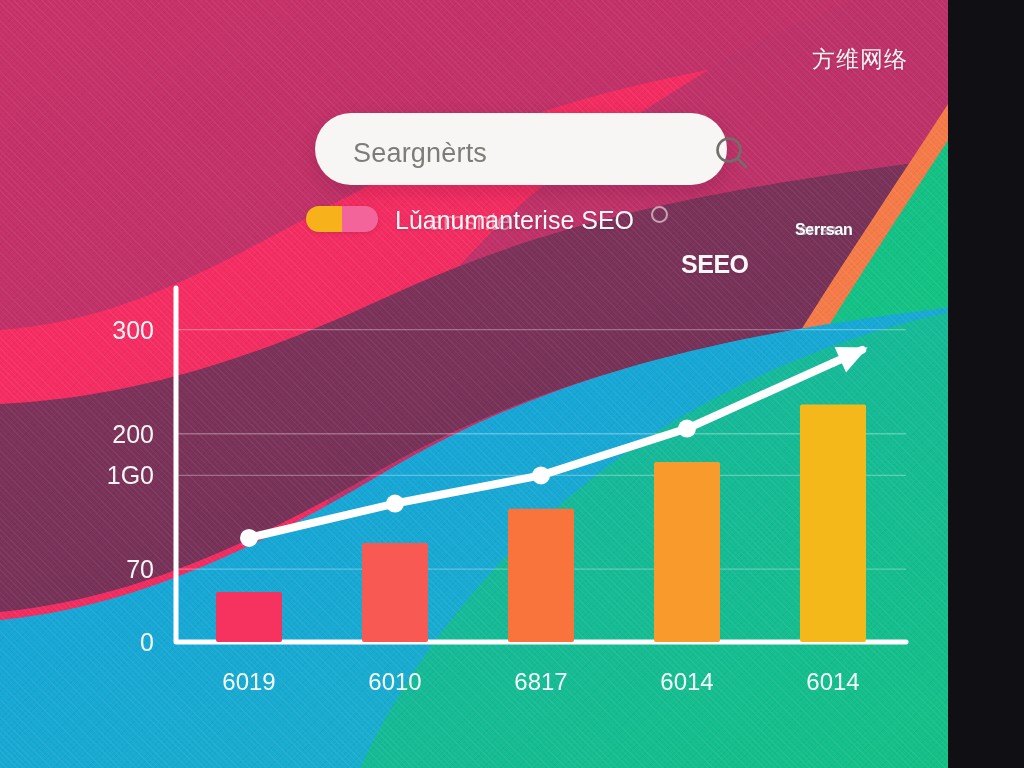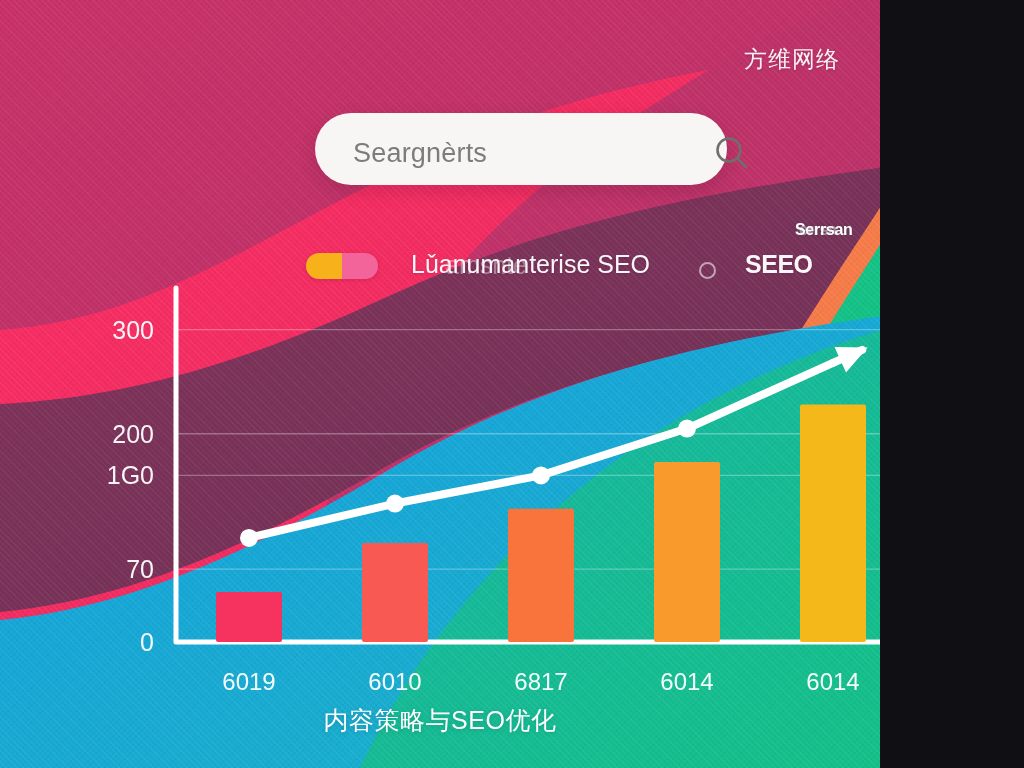--- a/index.html
+++ b/index.html
@@ -7,21 +7,21 @@
     margin: 0;
     padding: 0;
     background: #101014;
   }
   body {
     font-family: "Liberation Sans", sans-serif;
   }
 
   #stage {
     position: relative;
-    width: 880px;
+    width: 948px;
     height: 768px;
     overflow: hidden;
     background: #8b5cf6;
     text-decoration: underline;
   }
 
   
   #bg-art {
     position: absolute;
     inset: 0;
@@ -93,22 +93,22 @@
     cursor: pointer;
     padding: 0;
   }
 
   
   #legend {
     position: absolute;
     left: 306px;
     top: 206px;
     display: flex;
-    align-items: flex-end;
-    gap: 16px;
+    align-items: flex-start;
+    gap: 0;
     white-space: nowrap;
   }
   .legend-pill {
     width: 72px;
     height: 26px;
     border-radius: 13px;
     background: linear-gradient(90deg, #f7b11b 0%, #f7b11b 50%, #f2649a 50%, #f2649a 100%);
     margin-right: 17px;
     flex: 0 0 auto;
     box-shadow: 0 1px 4px rgba(70,10,40,.18);
@@ -312,15 +312,14 @@
       </g>
     <g id="x-tick-labels">
         <text x="249" y="690" class="cat-label" text-anchor="middle">6019</text>
         <text x="395" y="690" class="cat-label" text-anchor="middle">6010</text>
         <text x="541" y="690" class="cat-label" text-anchor="middle">6817</text>
         <text x="687" y="690" class="cat-label" text-anchor="middle">6014</text>
         <text x="833" y="690" class="cat-label" text-anchor="middle">6014</text>
       </g>
   </svg>
 
-  <div id="caption">内容策略与SEO优化</div>
 
 </div>
 
 </body></html>

